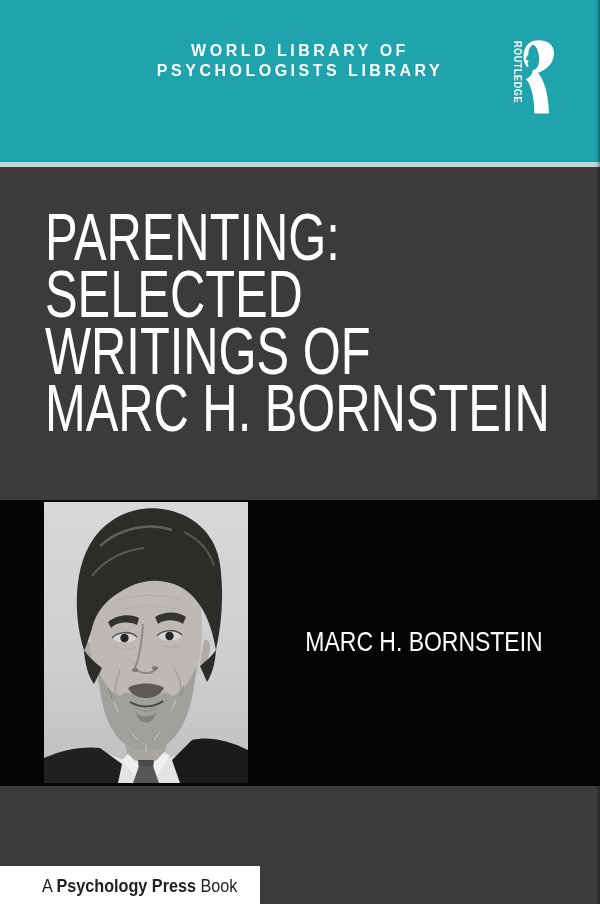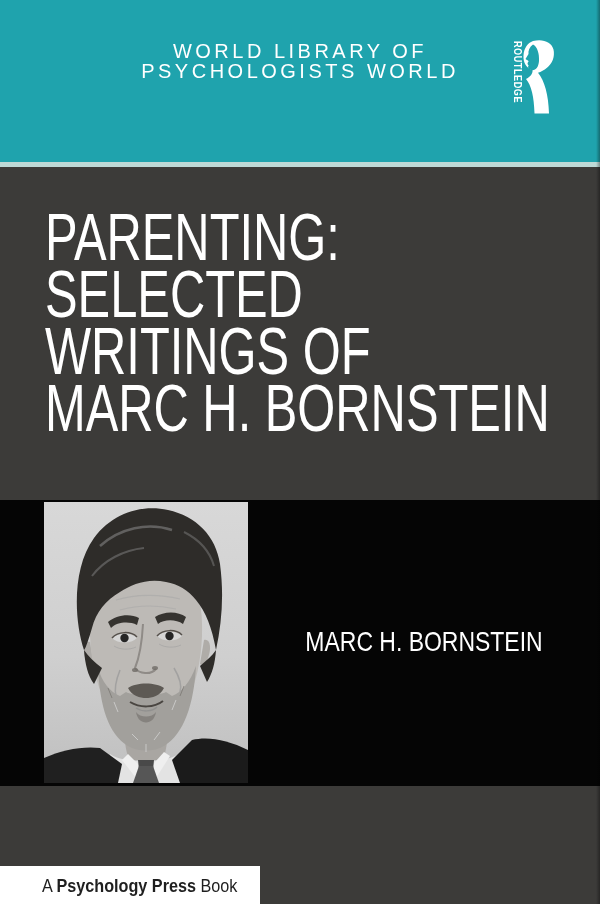--- a/index.html
+++ b/index.html
@@ -25,24 +25,24 @@
   .band-footer { top: 786px; height: 118px; background: #3C3B39; }
 
   
   .series {
     position: absolute;
     top: 41px; left: 0; width: 600px;
     text-align: center;
     color: #FFFFFF;
   }
   .series-line {
-    font-size: 20px;
+    font-size: 16px;
     line-height: 20px;
     letter-spacing: 3.5px;
-    font-weight: 400;
+    font-weight: 700;
     white-space: nowrap;
   }
 
   
   .logo {
     position: absolute;
     left: 506px; top: 38px;
     width: 50px; height: 78px;
   }
 
@@ -120,21 +120,21 @@
 <div class="cover">
 
   <div class="band band-teal"></div>
   <div class="band band-sep"></div>
   <div class="band band-title"></div>
   <div class="band band-black"></div>
   <div class="band band-footer"></div>
 
   <div class="series">
     <div class="series-line">WORLD LIBRARY OF</div>
-    <div class="series-line">PSYCHOLOGISTS WORLD</div>
+    <div class="series-line">PSYCHOLOGISTS LIBRARY</div>
   </div>
 
   <svg class="logo" viewBox="0 0 50 78" aria-hidden="false">
     <text transform="rotate(90)" x="3" y="-8" font-family="Liberation Sans, sans-serif" font-size="10.5" font-weight="bold" letter-spacing="0.6" fill="#FFFFFF" textLength="62" lengthAdjust="spacingAndGlyphs">ROUTLEDGE</text>
     <g>
       <path fill="#FFFFFF" d="M27,3 C37,0.5 45.5,4 47.5,11.5 C49,18.5 46.5,25.5 41,29.8
         C38,32.2 35,33.8 32,34.8 C38.5,42.5 42.5,57 43,75.5 L28.5,75.5
         C28,59 25.5,47.5 20,41 C24,39 27,36 26.5,32
         C20.5,30.3 17,24.5 17.5,17.5 C18,10 21.5,5 27,3 Z"></path>
       <path fill="#1FA3AD" d="M27,6.5 C23.5,9 22,12.5 22.5,16 L19.5,21

